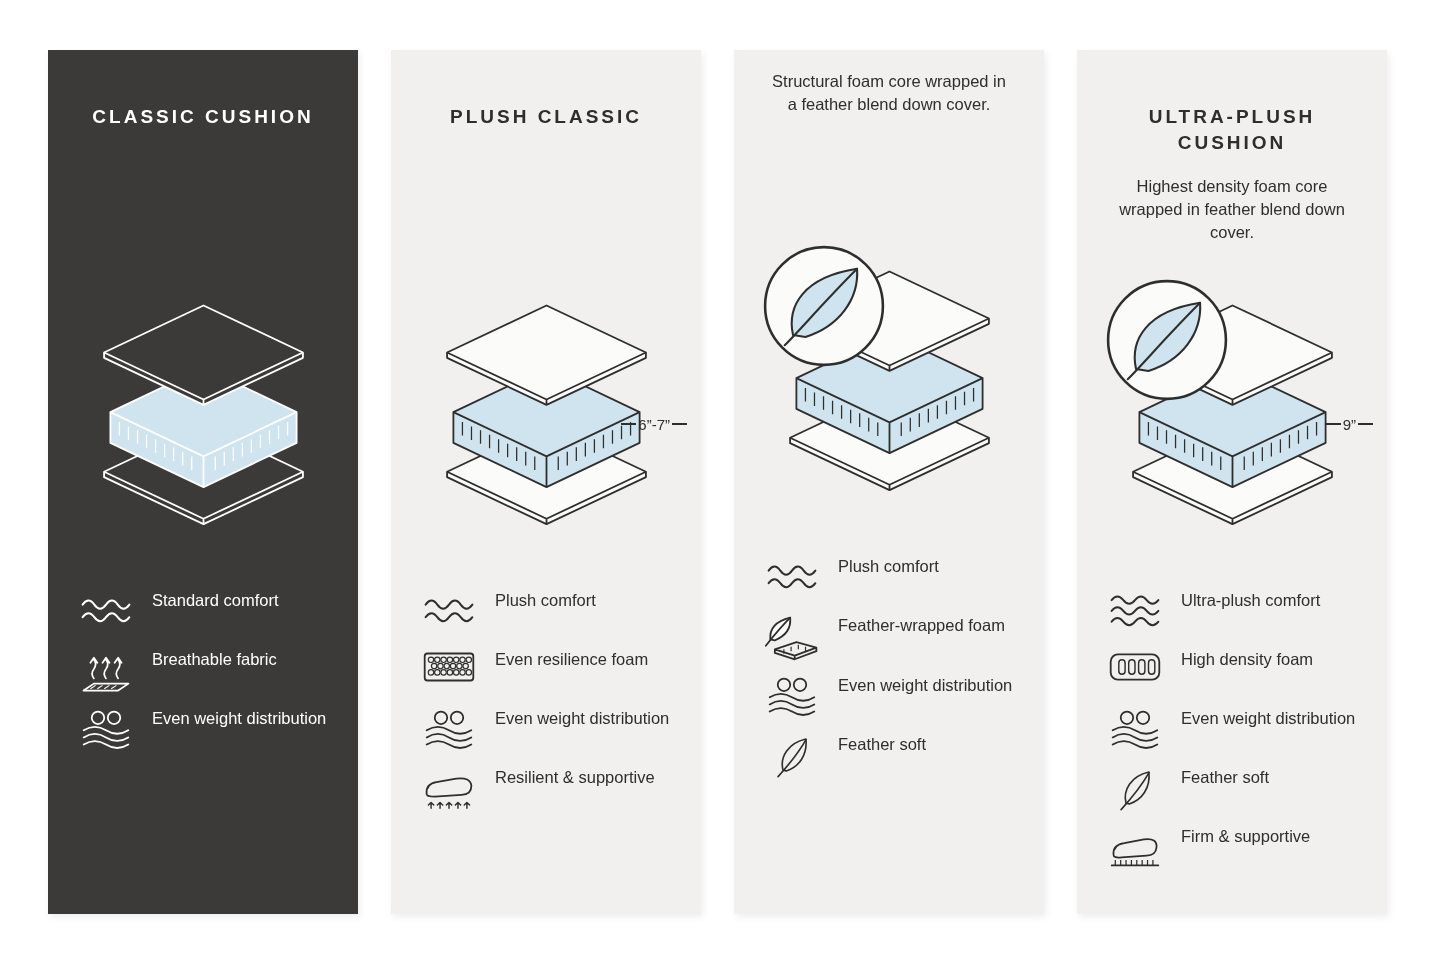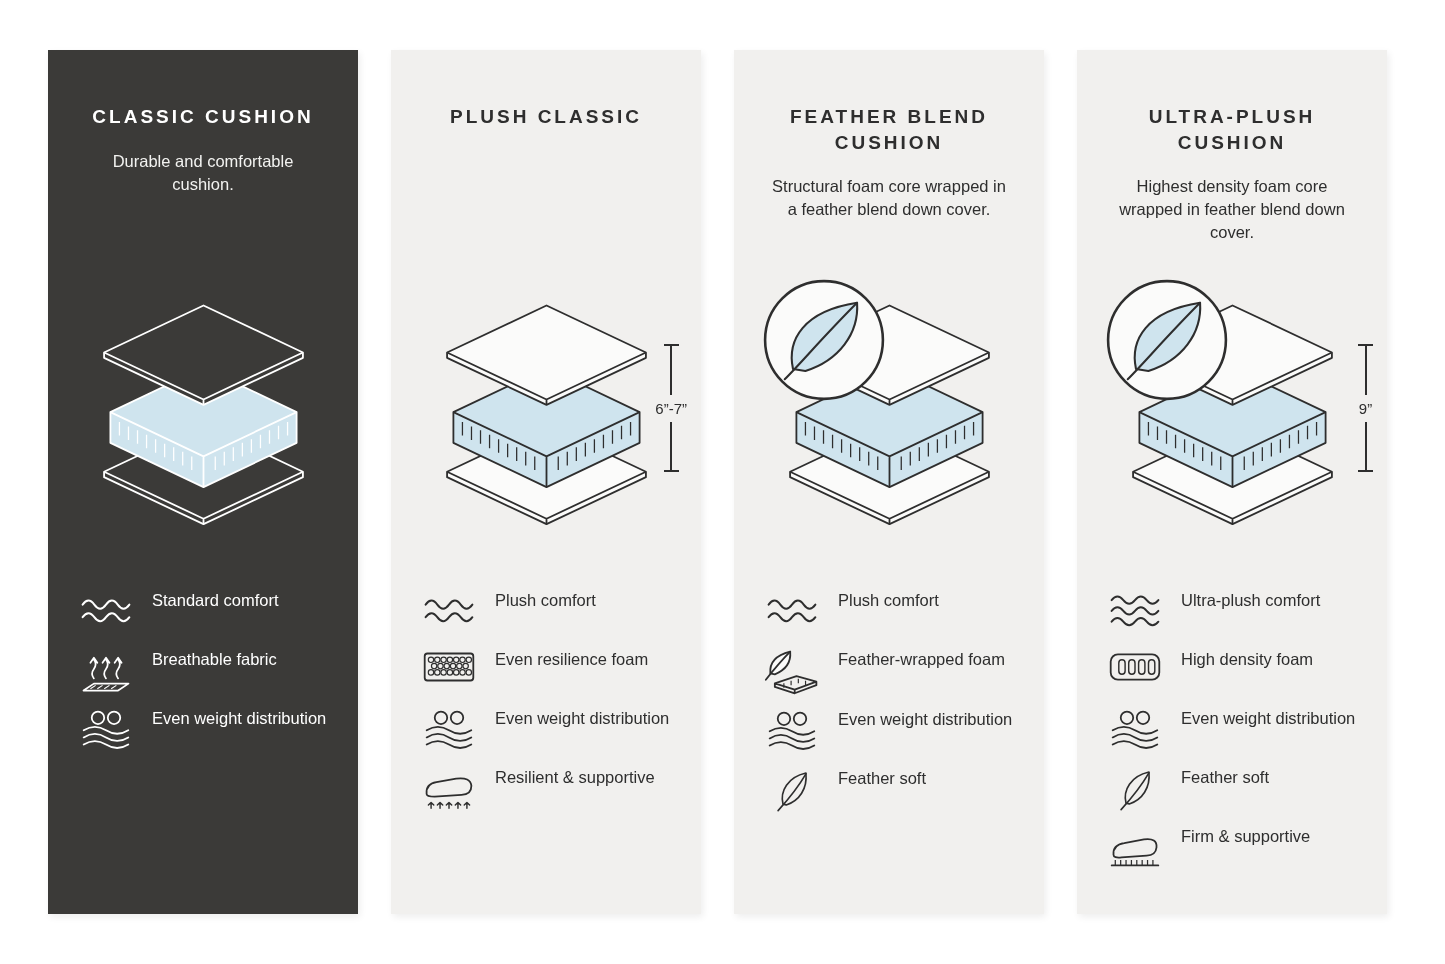--- a/index.html
+++ b/index.html
@@ -29,22 +29,22 @@
   .card-desc {
     margin:20px auto 0; max-width:234px; text-align:center;
     font-size:16.5px; line-height:1.4;
   }
   .card.dark .card-desc { color:#f2f2f0; max-width:190px; }
   .diagram { position:relative; height:240px; }
   .cushion-svg { display:block; margin:6px auto 0; }
   .badge { position:absolute; top:-22px; left:0; width:124px; height:124px; }
   .badge svg { display:block; width:124px; height:124px; }
   .measure {
-    position:absolute; top:44px; right:-14px; height:128px;
-    display:flex; flex-direction:column; align-items:center;
+    position:absolute; top:60px; right:-14px; height:128px;
+    display:flex; flex-direction:row; align-items:center;
   }
   .measure .cap { flex:none; width:15px; height:2px; background:currentColor; }
   .measure .bar { width:2px; flex:1; background:currentColor; }
   .measure .mlabel { flex:none; font-size:15px; padding:5px 0; white-space:nowrap; }
   .features { list-style:none; margin:50px 0 0; padding:0; }
   .feature { display:flex; align-items:flex-start; gap:16px; min-height:46px; margin-bottom:13px; }
   .ficon { flex:none; width:60px; display:flex; justify-content:center; align-items:center; }
   .flabel { font-size:16.5px; line-height:1.32; }
 </style>
 </head>
@@ -155,21 +155,20 @@
       <path style="fill:none;stroke:currentColor;stroke-width:1.4" d="M8 44 v-6 M14 44 v-6 M20 44 v-6 M26 44 v-6 M32 44 v-6 M38 44 v-6 M44 44 v-6 M50 44 v-6"></path>
     </symbol>
   </defs>
 </svg>
 
 <div class="page">
 
   <section class="card dark">
     <div class="card-head">
       <h2 class="card-title">CLASSIC CUSHION</h2>
-      <p class="card-desc">Durable and comfortable cushion.</p>
     </div>
     <div class="diagram">
       <svg class="cushion-svg" width="235" height="226" viewBox="0 0 260 250">
           <use href="#sym-cushion"></use>
         </svg>
     </div>
     <ul class="features">
       <li class="feature">
         <span class="ficon">
             <svg width="54" height="40" viewBox="0 0 60 44">
@@ -244,21 +243,20 @@
               <use href="#sym-resilient"></use>
             </svg>
           </span>
         <span class="flabel">Resilient &amp; supportive</span>
       </li>
     </ul>
   </section>
 
   <section class="card">
     <div class="card-head">
-      <h2 class="card-title">FEATHER BLEND CUSHION</h2>
       <p class="card-desc">Structural foam core wrapped in a feather blend down cover.</p>
     </div>
     <div class="diagram">
       <svg class="cushion-svg" width="235" height="226" viewBox="0 0 260 250">
           <use href="#sym-cushion"></use>
         </svg>
       <span class="badge">
           <svg viewBox="0 0 120 120">
             <use href="#sym-featherbadge"></use>
           </svg>

